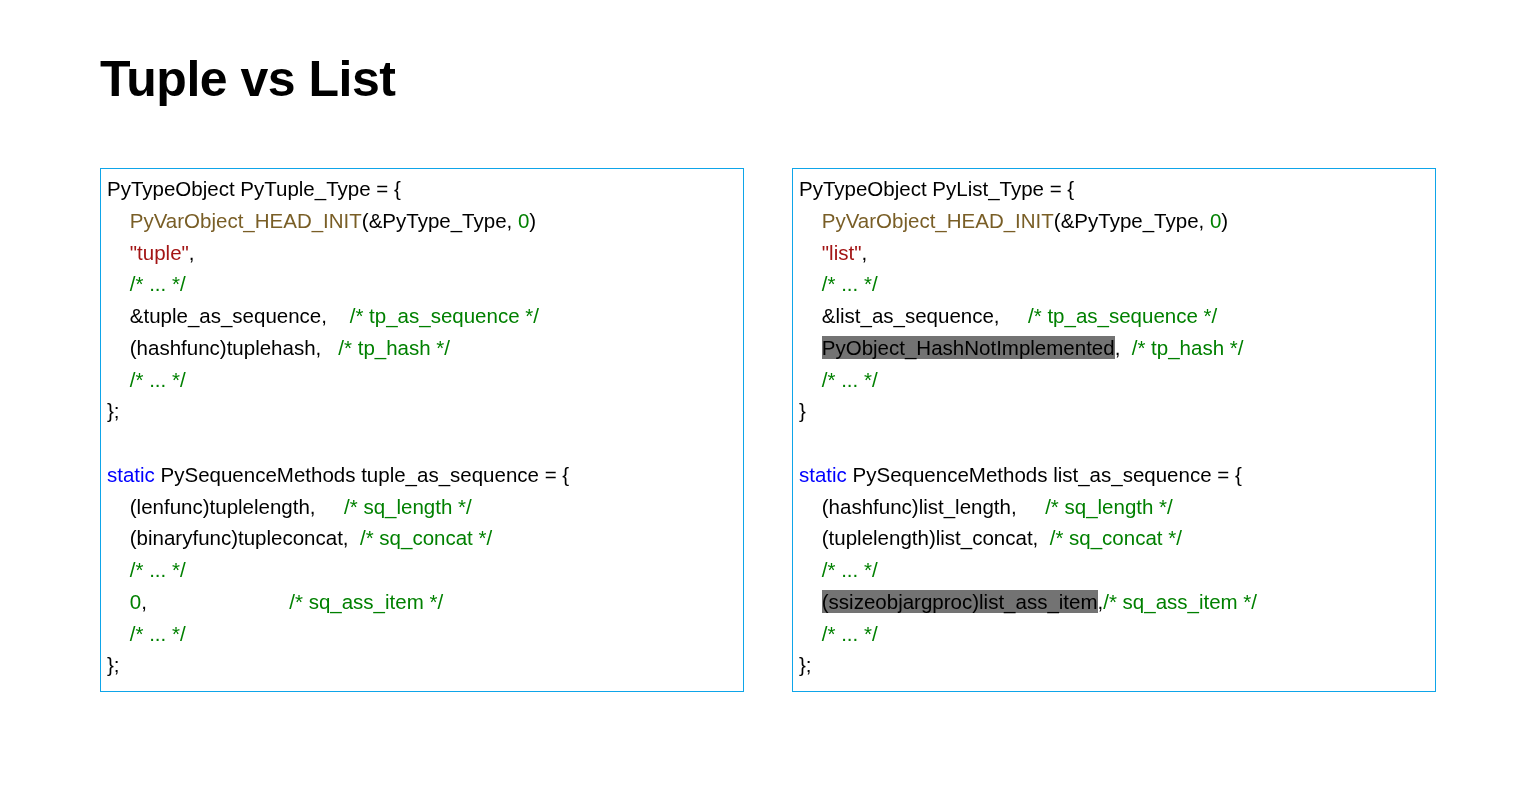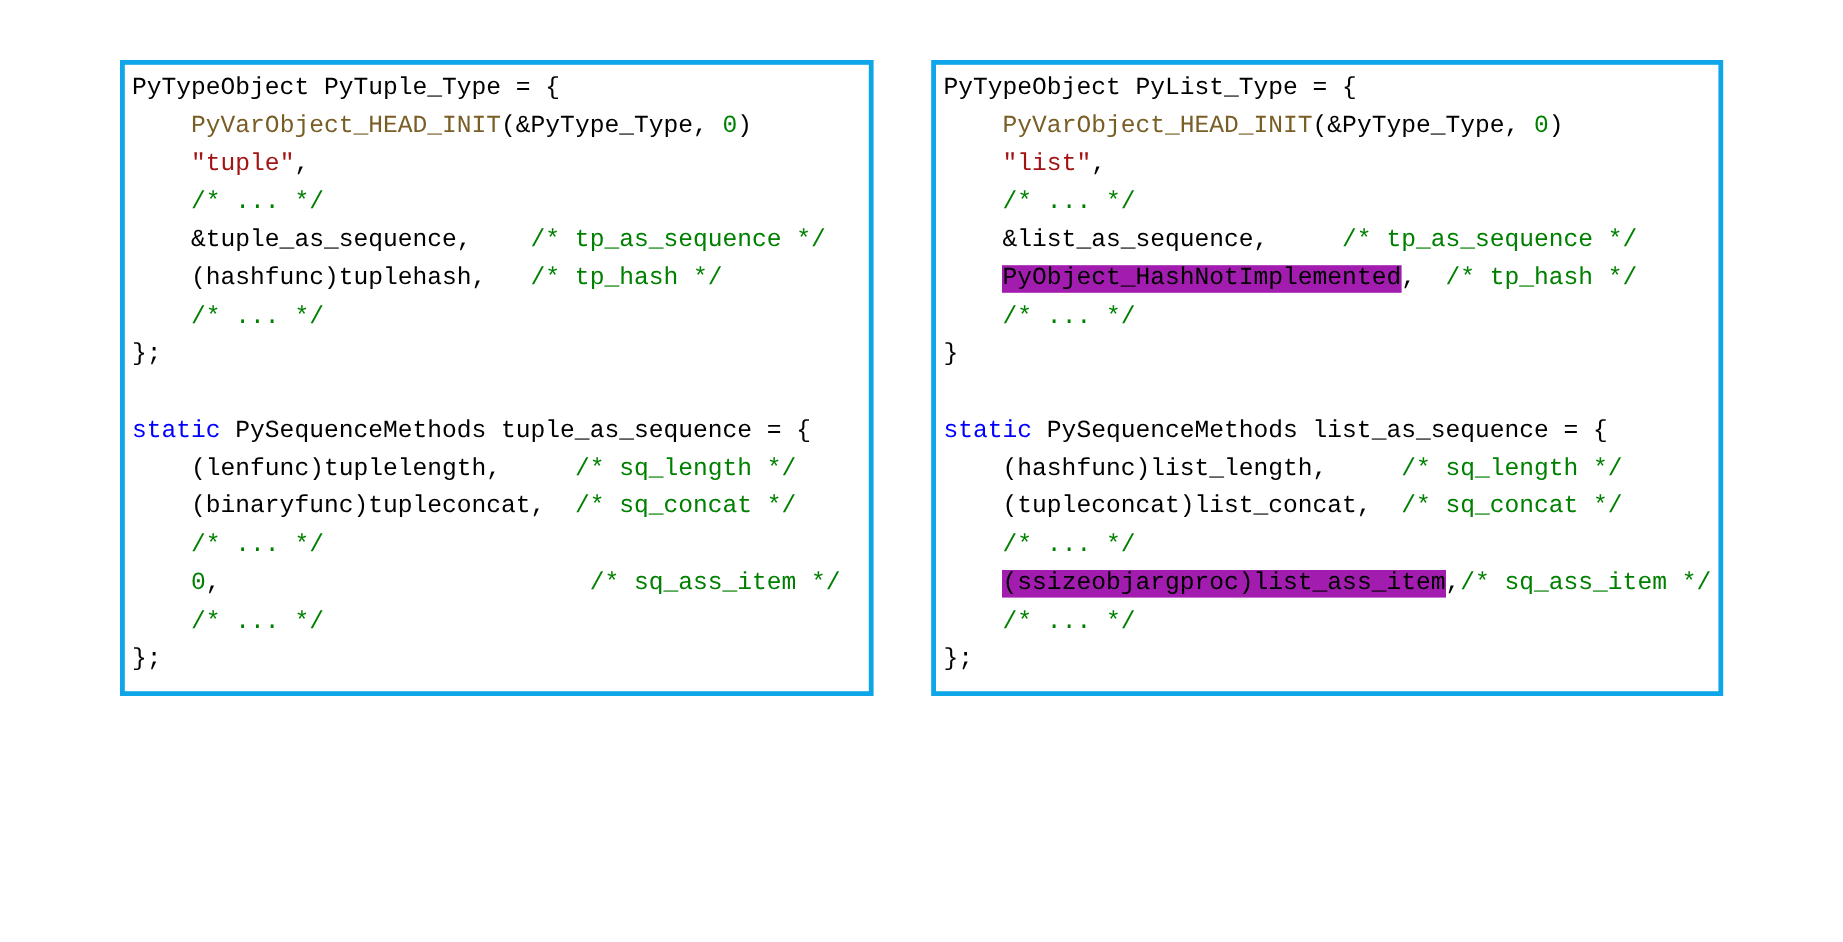--- a/index.html
+++ b/index.html
@@ -20,40 +20,41 @@
     font-weight: 700;
     margin: 0 0 60px 0;
     letter-spacing: -0.5px;
   }
   .columns {
     display: flex;
     gap: 48px;
   }
   .codeblock {
     flex: 1;
-    border: 4px solid #0ea5e9;
+    border: 1px solid #0ea5e9;
     background: #ffffff;
     padding: 4px 6px 10px 6px;
-    font-family: Liberation Mono, monospace;
+    font-family: Liberation Sans, sans-serif;
     font-size: 20.5px;
     line-height: 1.55;
     white-space: pre;
     box-sizing: border-box;
   }
   .kw  { color: #0000ff; } 
   .str { color: #a31515; } 
   .cm  { color: #008000; } 
   .num { color: #008000; }
   .fn  { color: #795e26; } 
-  .hl  { background: #a21caf; }
+  .hl  { background: #737373; }
 </style>
 </head>
 <body>
 
 <div class="slide">
+  <h1>Tuple vs List</h1>
 
   <div class="columns">
 
     <div class="codeblock"><span>PyTypeObject PyTuple_Type = {</span>
     <span class="fn">PyVarObject_HEAD_INIT</span><span>(&amp;PyType_Type, </span><span class="num">0</span><span>)</span>
     <span class="str">"tuple"</span><span>,</span>
     <span class="cm">/* ... */</span>
 <span>    &amp;tuple_as_sequence,    </span><span class="cm">/* tp_as_sequence */</span>
 <span>    (hashfunc)tuplehash,   </span><span class="cm">/* tp_hash */</span>
     <span class="cm">/* ... */</span>
@@ -71,20 +72,20 @@
     <span class="fn">PyVarObject_HEAD_INIT</span><span>(&amp;PyType_Type, </span><span class="num">0</span><span>)</span>
     <span class="str">"list"</span><span>,</span>
     <span class="cm">/* ... */</span>
 <span>    &amp;list_as_sequence,     </span><span class="cm">/* tp_as_sequence */</span>
 <span>    </span><span class="hl">PyObject_HashNotImplemented</span><span>,  </span><span class="cm">/* tp_hash */</span>
     <span class="cm">/* ... */</span>
 <span>}</span>
 
 <span class="kw">static</span><span> PySequenceMethods list_as_sequence = {</span>
 <span>    (hashfunc)list_length,     </span><span class="cm">/* sq_length */</span>
-<span>    (tupleconcat)list_concat,  </span><span class="cm">/* sq_concat */</span>
+<span>    (tuplelength)list_concat,  </span><span class="cm">/* sq_concat */</span>
     <span class="cm">/* ... */</span>
 <span>    </span><span class="hl">(ssizeobjargproc)list_ass_item</span><span>,</span><span class="cm">/* sq_ass_item */</span>
     <span class="cm">/* ... */</span>
 <span>};</span></div>
 
   </div>
 </div>
 
 </body></html>

